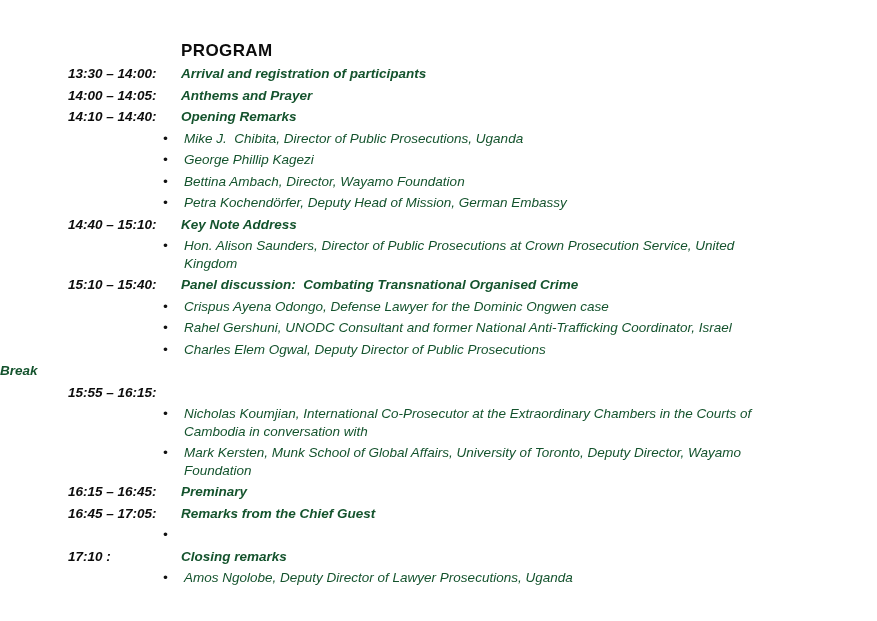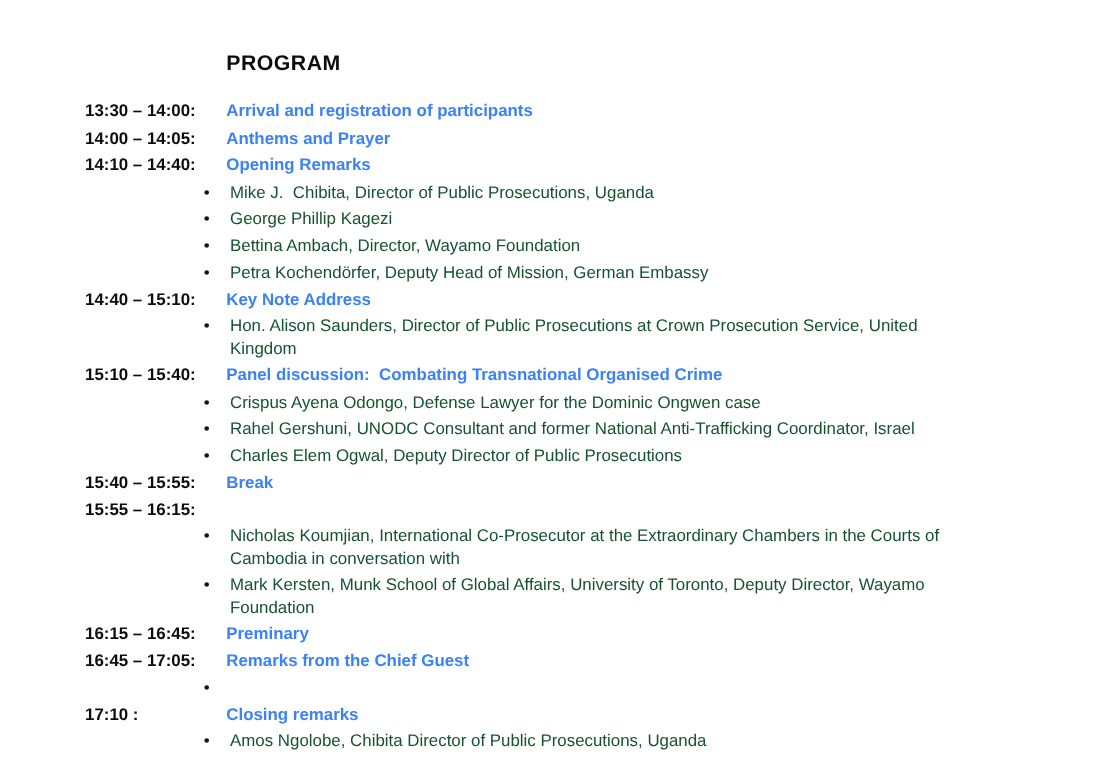--- a/index.html
+++ b/index.html
@@ -23,43 +23,44 @@
     top: 41px;
     margin: 0;
     font-size: 17px;
     font-weight: bold;
     letter-spacing: 0.4px;
     color: #0c0c0c;
   }
   .schedule {
     position: absolute;
     left: 0;
-    top: 80px;
+    top: 65px;
     width: 781px;
+    font-style: italic;
   }
   .line {
     display: flex;
     align-items: flex-start;
     line-height: 17.5px;
     margin-bottom: 4px;
     font-size: 13.5px;
   }
   .time-col {
     width: 113px;
     padding-left: 68px;
     flex: 0 0 auto;
     font-weight: bold;
     white-space: pre-wrap;
     color: #0c0c0c;
   }
   .event-col {
     flex: 1 1 auto;
     font-weight: bold;
     white-space: pre-wrap;
-    color: #3b82f6;
+    color: #14532d;
     padding-right: 20px;
   }
   .bullet-line {
     padding-left: 163px;
   }
   .bullet-dot {
     flex: 0 0 auto;
     width: 21px;
     font-size: 13.5px;
     color: #111111;
@@ -124,21 +125,20 @@
       </div>
       <div class="line bullet-line">
         <span class="bullet-dot">•</span>
         <div class="bullet-text">Rahel Gershuni, UNODC Consultant and former National Anti-Trafficking Coordinator, Israel</div>
       </div>
       <div class="line bullet-line">
         <span class="bullet-dot">•</span>
         <div class="bullet-text">Charles Elem Ogwal, Deputy Director of Public Prosecutions</div>
       </div>
       <div class="line">
-        <div class="time-col">15:40 – 15:55:</div>
         <div class="event-col">Break</div>
       </div>
       <div class="line">
         <div class="time-col">15:55 – 16:15:</div>
       </div>
       <div class="line bullet-line">
         <span class="bullet-dot">•</span>
         <div class="bullet-text">Nicholas Koumjian, International Co-Prosecutor at the Extraordinary Chambers in the Courts of Cambodia in conversation with</div>
       </div>
       <div class="line bullet-line">
@@ -155,16 +155,16 @@
       </div>
       <div class="line bullet-line">
         <span class="bullet-dot">•</span>
       </div>
       <div class="line">
         <div class="time-col">17:10 :</div>
         <div class="event-col">Closing remarks</div>
       </div>
       <div class="line bullet-line">
         <span class="bullet-dot">•</span>
-        <div class="bullet-text">Amos Ngolobe, Chibita Director of Public Prosecutions, Uganda</div>
+        <div class="bullet-text">Amos Ngolobe, Deputy Director of Lawyer Prosecutions, Uganda</div>
       </div>
     </div>
 </div>
 
 </body></html>

